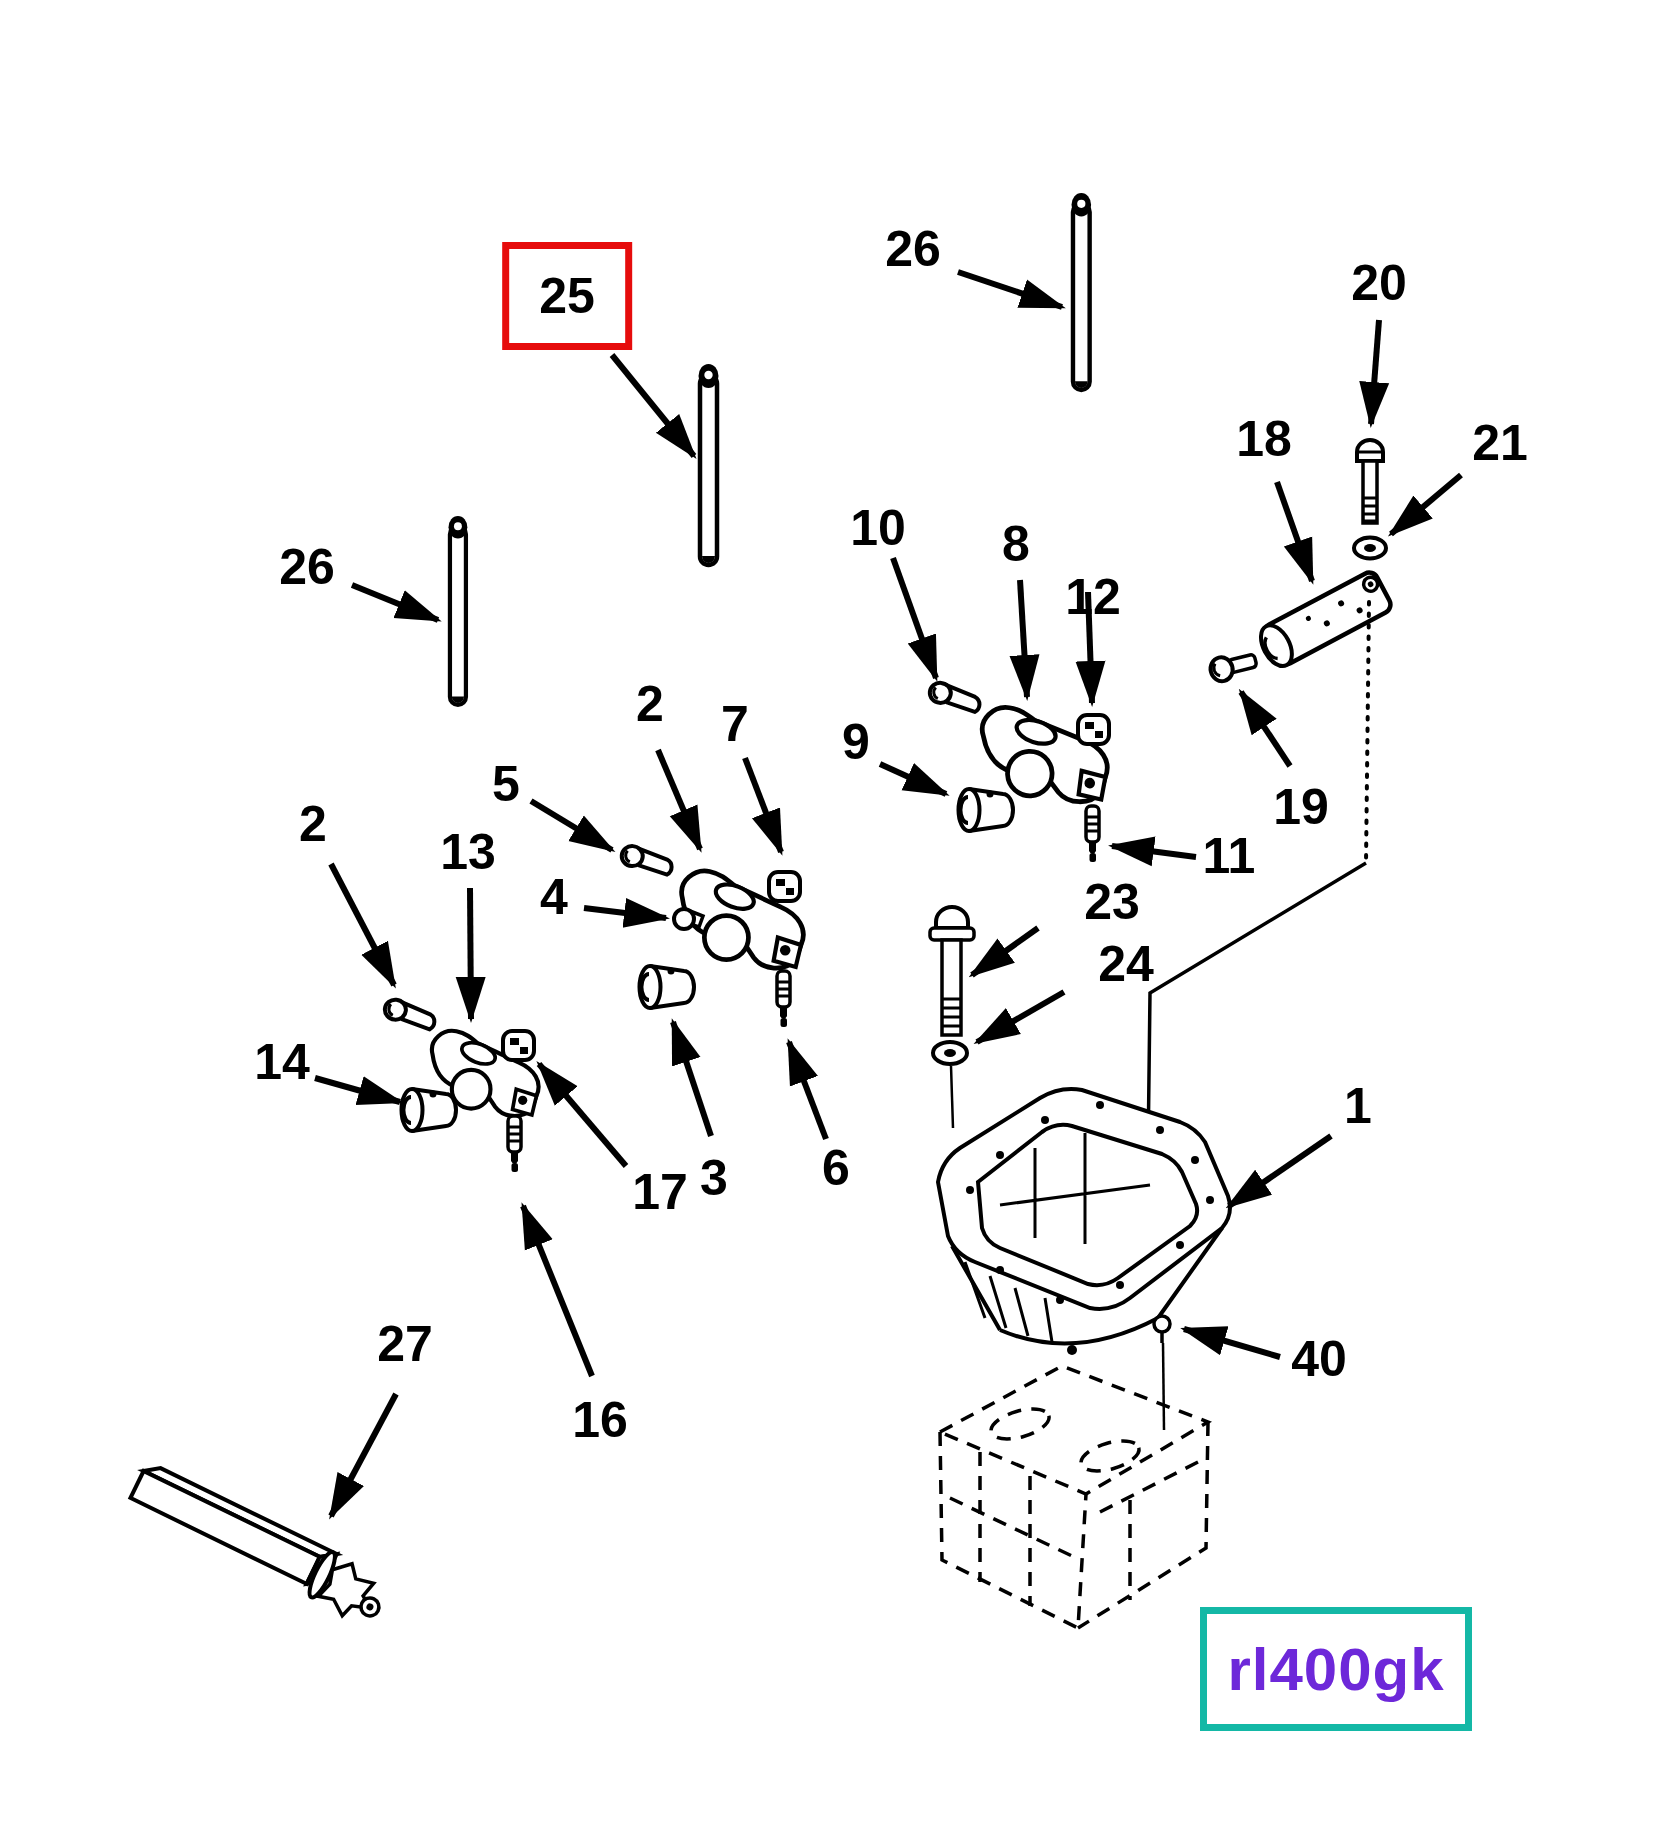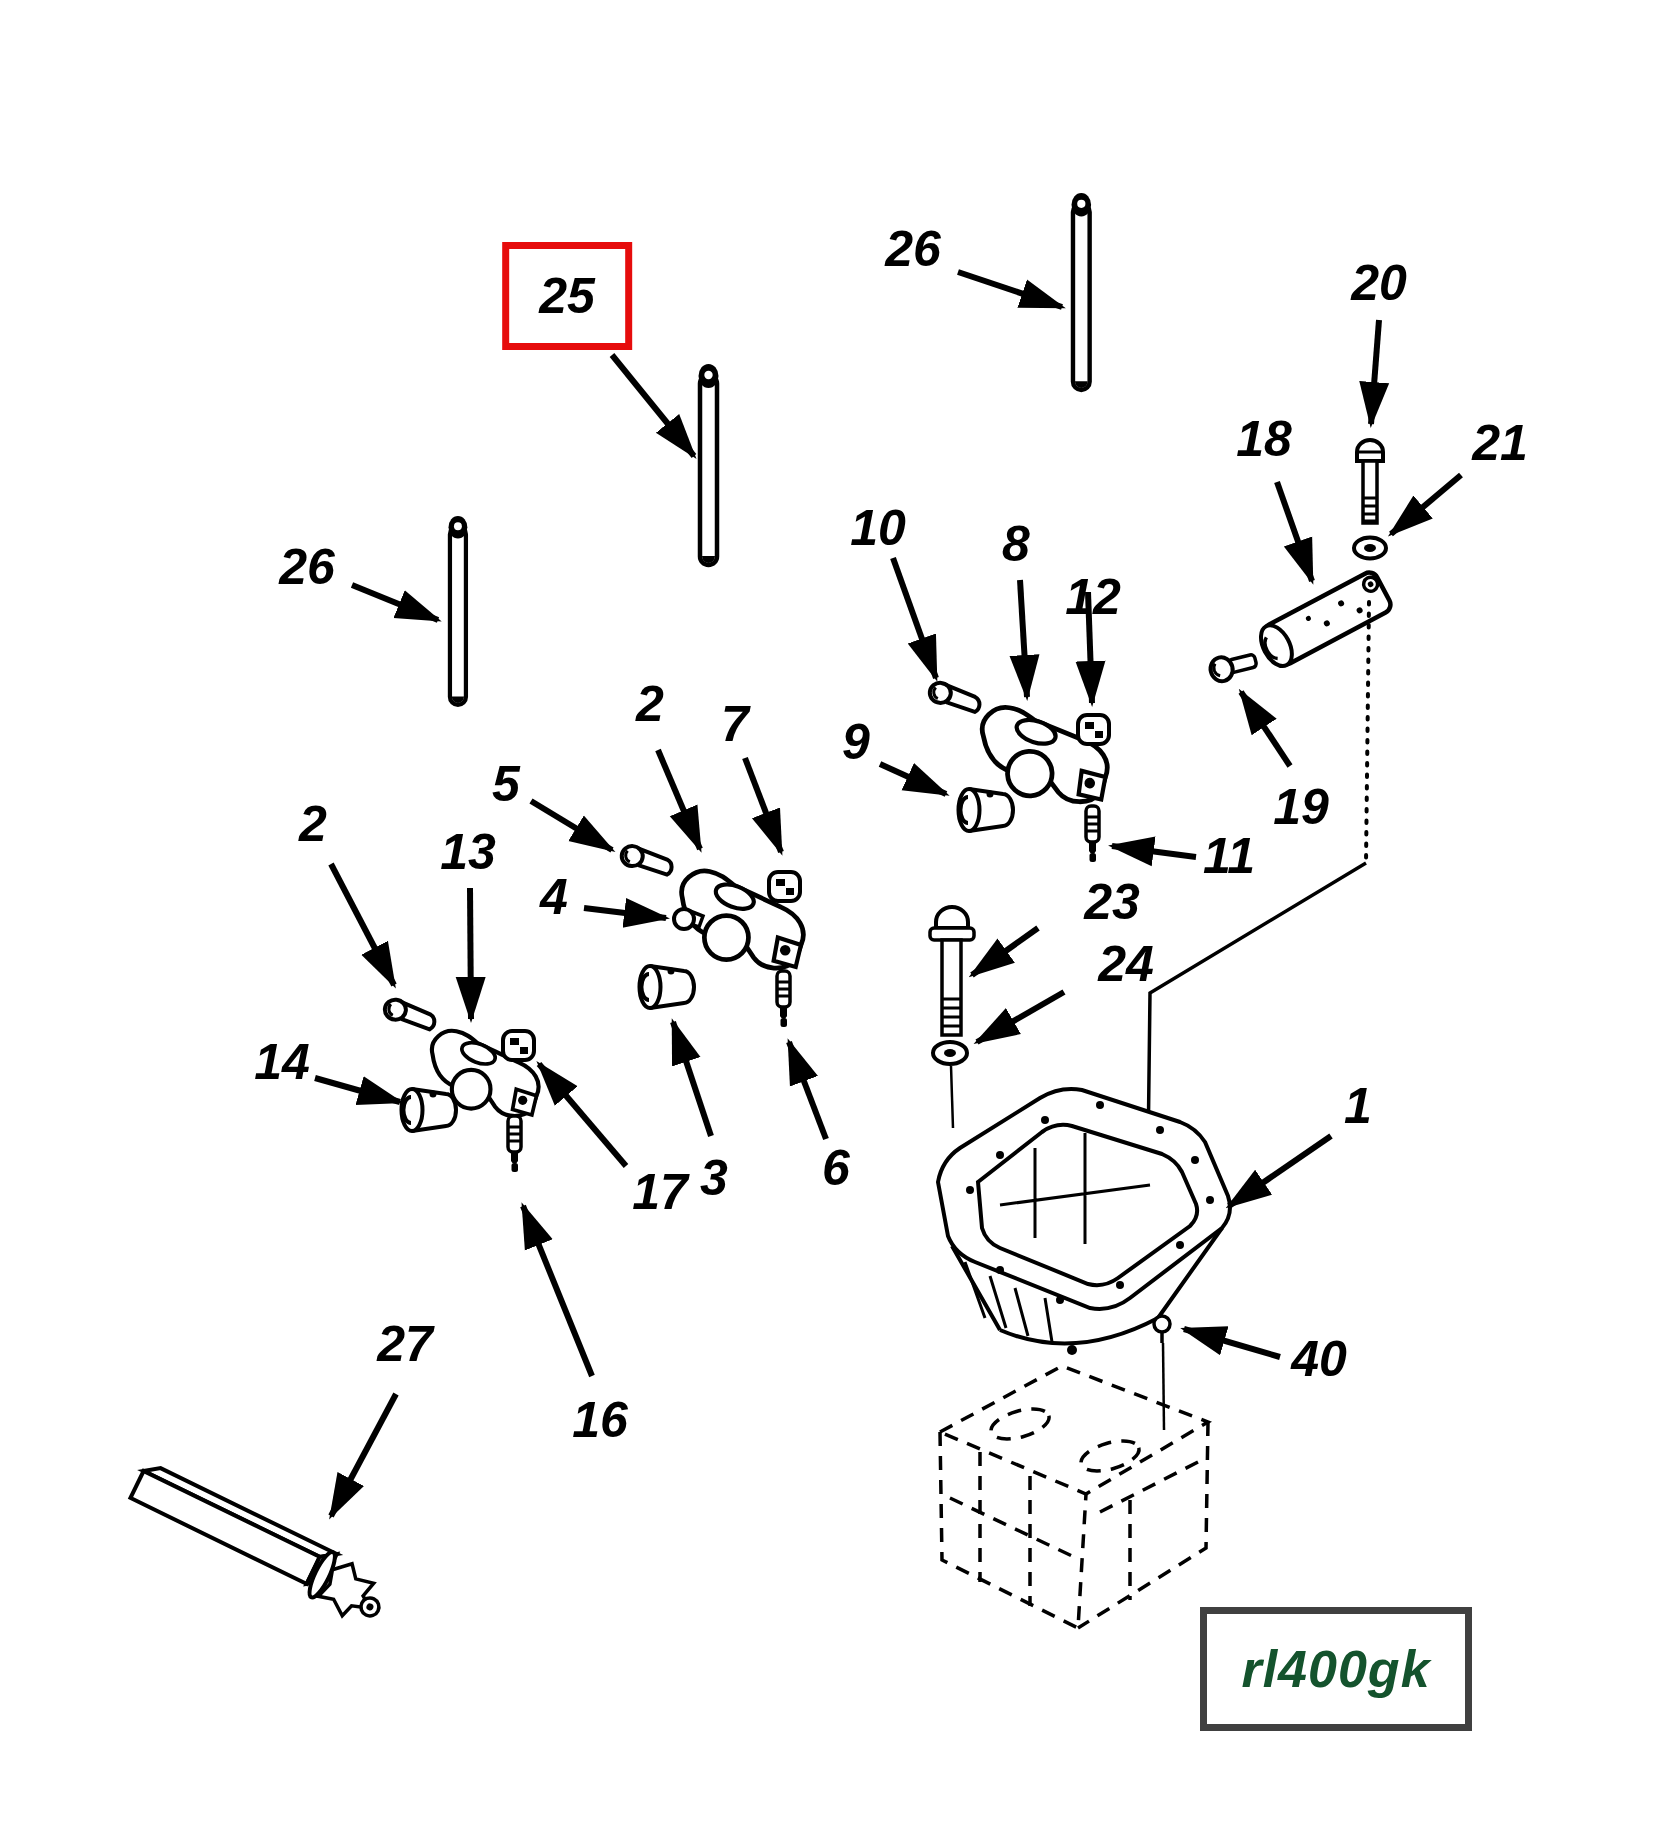--- a/index.html
+++ b/index.html
@@ -2,21 +2,20 @@
 <html><head>
 <meta charset="utf-8">
 <style>
   html,body{margin:0;padding:0;background:#ffffff;}
   .stage{
     position:relative;
     width:1536px;height:1823px;
     background:#ffffff;
     font-family:"Liberation Sans",sans-serif;
     overflow:hidden;
-    font-style:italic;
   }
   .art{position:absolute;left:0;top:0;width:1680px;height:1823px;}
   .labels{position:absolute;left:0;top:0;width:1680px;height:1823px;pointer-events:none;}
   .callout{
     position:absolute;
     transform:translate(-50%,-50%);
     font-weight:700;
     font-size:50px;
     line-height:1;
     color:#000;
@@ -24,24 +23,24 @@
   }
   .callout.highlighted{
     border:7px solid var(--hl,#e60c0c);
     background:#fff;
     padding:22px 30px;
   }
   .code-box{
     position:absolute;
     left:1200px;top:1607px;
     width:272px;height:124px;
-    border:7px solid #404040;
+    border:7px solid #14b8a6;
     box-sizing:border-box;
     display:flex;align-items:center;justify-content:center;
-    font-weight:700;font-size:52px;color:#14532d;
+    font-weight:700;font-size:60px;color:#6d28d9;
     letter-spacing:1px;
   }
 </style>
 </head>
 <body>
 
 <div class="stage" style="--hl: #e60c0c;">
 
   <svg class="art" viewBox="0 0 1680 1823" xmlns="http://www.w3.org/2000/svg">
     <defs>

